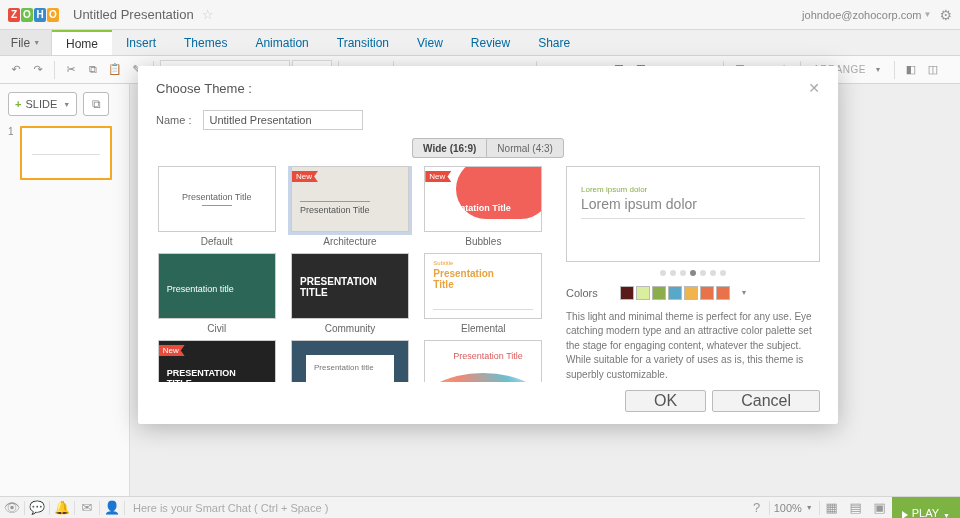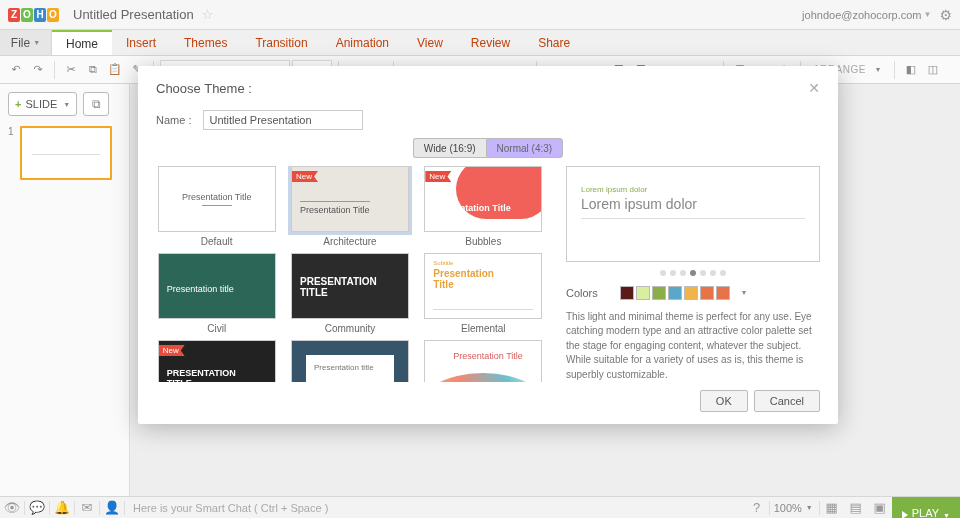--- a/index.html
+++ b/index.html
@@ -9,21 +9,21 @@
 .logo{display:flex;gap:1px;margin-right:14px}
 .logo span{display:inline-flex;width:12px;height:14px;color:#fff;font-size:10px;font-weight:bold;align-items:center;justify-content:center;border-radius:2px}
 .doc-title{color:#666;font-size:13px}
 .star{margin-left:8px;color:#ccc;font-size:13px}
 .tb-spacer{flex:1}
 .user-email{color:#888;font-size:11px}
 .gear{margin-left:8px;color:#999;font-size:14px}
 
 .menubar{height:26px;background:#f0f0f0;border-bottom:1px solid #d6d6d6;display:flex;align-items:stretch;font-size:12px}
 .menu-file{width:52px;background:#e6e6e6;border-right:1px solid #d6d6d6;display:flex;align-items:center;justify-content:center;color:#555;gap:3px}
-.menu-item{padding:0 14px;display:flex;align-items:center;color:#c2410c;cursor:pointer}
+.menu-item{padding:0 14px;display:flex;align-items:center;color:#0369a1;cursor:pointer}
 .menu-item.active{background:#fff;border-top:2px solid #8cc63f;color:#333}
 
 .toolbar{height:28px;background:#fafafa;border-bottom:1px solid #d6d6d6;display:flex;align-items:center;padding:0 6px;gap:2px;font-size:11px;color:#aaa}
 .t-ico{width:20px;height:20px;display:flex;align-items:center;justify-content:center;color:#888}
 .t-sep{width:1px;height:18px;background:#ddd;margin:0 4px}
 .font-sel{width:130px;height:20px;border:1px solid #ddd;background:#fff;font-size:11px;padding:0 4px;color:#aaa;display:flex;align-items:center;justify-content:space-between}
 .size-sel{width:40px;height:20px;border:1px solid #ddd;background:#fff;font-size:11px;color:#aaa;display:flex;align-items:center;justify-content:center}
 .arrange{margin-left:6px;font-size:10px;color:#aaa;letter-spacing:0.5px}
 
 .workspace{position:absolute;top:84px;left:0;right:0;bottom:22px;display:flex}
@@ -48,22 +48,22 @@
 .play-btn .tri{width:0;height:0;border-left:6px solid #fff;border-top:4px solid transparent;border-bottom:4px solid transparent}
 
 .overlay{position:absolute;inset:0}
 .dialog{position:absolute;left:138px;top:66px;width:700px;height:358px;background:#fff;box-shadow:0 4px 25px rgba(0,0,0,0.25);border-radius:2px;padding:14px 18px 12px 18px;display:flex;flex-direction:column}
 .dlg-head{display:flex;align-items:center;justify-content:space-between}
 .dlg-title{font-size:13px;color:#555}
 .dlg-close{color:#aaa;font-size:14px;cursor:pointer}
 .name-row{display:flex;align-items:center;gap:12px;margin-top:14px;font-size:11px;color:#666}
 .name-row input{width:160px;height:20px;border:1px solid #ccc;font-size:11px;padding:0 5px;color:#555}
 .aspect-row{display:flex;justify-content:center;margin-top:8px;gap:0}
-.aspect-btn{height:20px;border:1px solid #bbb;background:#c4b5fd;font-size:10px;color:#666;padding:0 10px;display:flex;align-items:center}
-.aspect-btn.active{background:#e8e8e8;font-weight:normal;color:#444}
+.aspect-btn{height:20px;border:1px solid #bbb;background:#e5e5e5;font-size:10px;color:#666;padding:0 10px;display:flex;align-items:center}
+.aspect-btn.active{background:#e8e8e8;font-weight:bold;color:#444}
 .aspect-btn:first-child{border-radius:3px 0 0 3px;border-right:none}
 .aspect-btn:last-child{border-radius:0 3px 3px 0}
 .dlg-body{flex:1;display:flex;margin-top:8px;overflow:hidden}
 .theme-grid{width:396px;overflow-y:auto;padding-right:8px}
 .theme-grid::-webkit-scrollbar{width:6px}
 .theme-grid::-webkit-scrollbar-thumb{background:#ccc;border-radius:3px}
 .grid-inner{display:grid;grid-template-columns:repeat(3,1fr);gap:6px 12px}
 .theme-cell{display:flex;flex-direction:column;align-items:center}
 .theme-thumb{width:118px;height:66px;border:1px solid #ccc;position:relative;background:#fff;overflow:hidden}
 .theme-thumb.selected{outline:3px solid #c8d4e8;outline-offset:0}
@@ -75,21 +75,21 @@
 .pv-title{color:#888;font-size:14px;margin-top:2px;border-bottom:1px solid #ddd;padding-bottom:6px}
 .pv-dots{display:flex;gap:4px;justify-content:center;margin-top:8px}
 .pv-dots span{width:6px;height:6px;border-radius:50%;background:#ddd}
 .pv-dots span.on{background:#888}
 .opt-row{display:flex;align-items:center;gap:12px;margin-top:10px}
 .swatches{display:flex;gap:2px}
 .swatches span{width:14px;height:14px;border:1px solid #bbb}
 .font-pick{width:110px;height:20px;border:1px solid #ccc;border-radius:2px;font-size:10px;padding:0 5px;display:flex;align-items:center;justify-content:space-between;color:#555;background:#fafafa}
 .desc{margin-top:10px;font-size:10px;color:#777;line-height:1.45}
 .dlg-foot{display:flex;justify-content:flex-end;gap:6px;margin-top:8px}
-.dlg-foot button{height:22px;border:1px solid #bbb;background:#f3f3f3;font-size:11px;padding:0 15px;color:#555;border-radius:2px;cursor:pointer}
+.dlg-foot button{height:22px;border:1px solid #bbb;background:#f3f3f3;font-size:16px;padding:0 28px;color:#555;border-radius:2px;cursor:pointer}
 
 .th-default{display:flex;flex-direction:column;align-items:center;justify-content:center}
 .th-default .t1{font-size:9px;color:#666}
 .th-default .t2{width:30px;height:1px;background:#8bad4a;margin-top:3px}
 .th-arch{background:#e8e6df}
 .th-arch .t1{position:absolute;left:8px;bottom:16px;font-size:9px;color:#555;border-top:1px solid #999;padding-top:3px}
 .th-bubbles{background:#fff}
 .th-bubbles::before{content:"";position:absolute;right:-10px;top:-8px;width:95px;height:60px;background:#f1615a;border-radius:40px 0 40px 40px}
 .th-bubbles .t1{position:absolute;left:10px;bottom:18px;color:#fff;font-size:9px;font-weight:bold;z-index:1}
 .th-civil{background:#2b6656}
@@ -128,22 +128,22 @@
 </div>
 
 <div class="menubar">
   <div class="menu-file">
       <span>File</span>
       <span style="font-size:7px;color:#888">▼</span>
     </div>
   <div class="menu-item active">Home</div>
   <div class="menu-item">Insert</div>
   <div class="menu-item">Themes</div>
+  <div class="menu-item">Animation</div>
   <div class="menu-item">Transition</div>
-  <div class="menu-item">Animation</div>
   <div class="menu-item">View</div>
   <div class="menu-item">Review</div>
   <div class="menu-item">Share</div>
 </div>
 
 <div class="toolbar">
   <div class="t-ico">↶</div>
   <div class="t-ico">↷</div>
   <div class="t-sep"></div>
   <div class="t-ico">✂</div>

